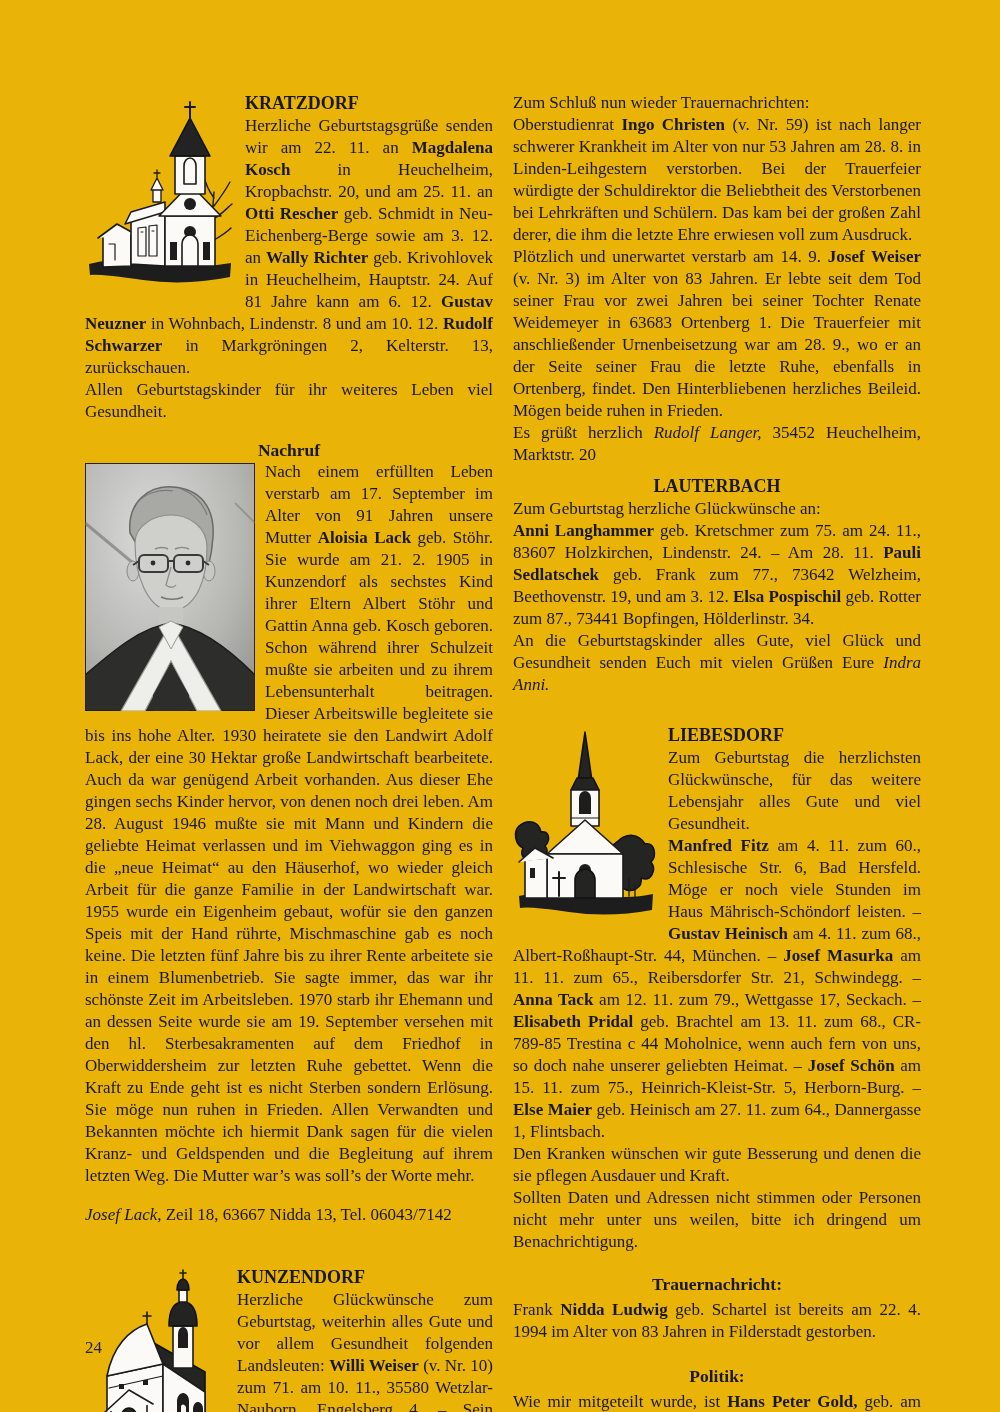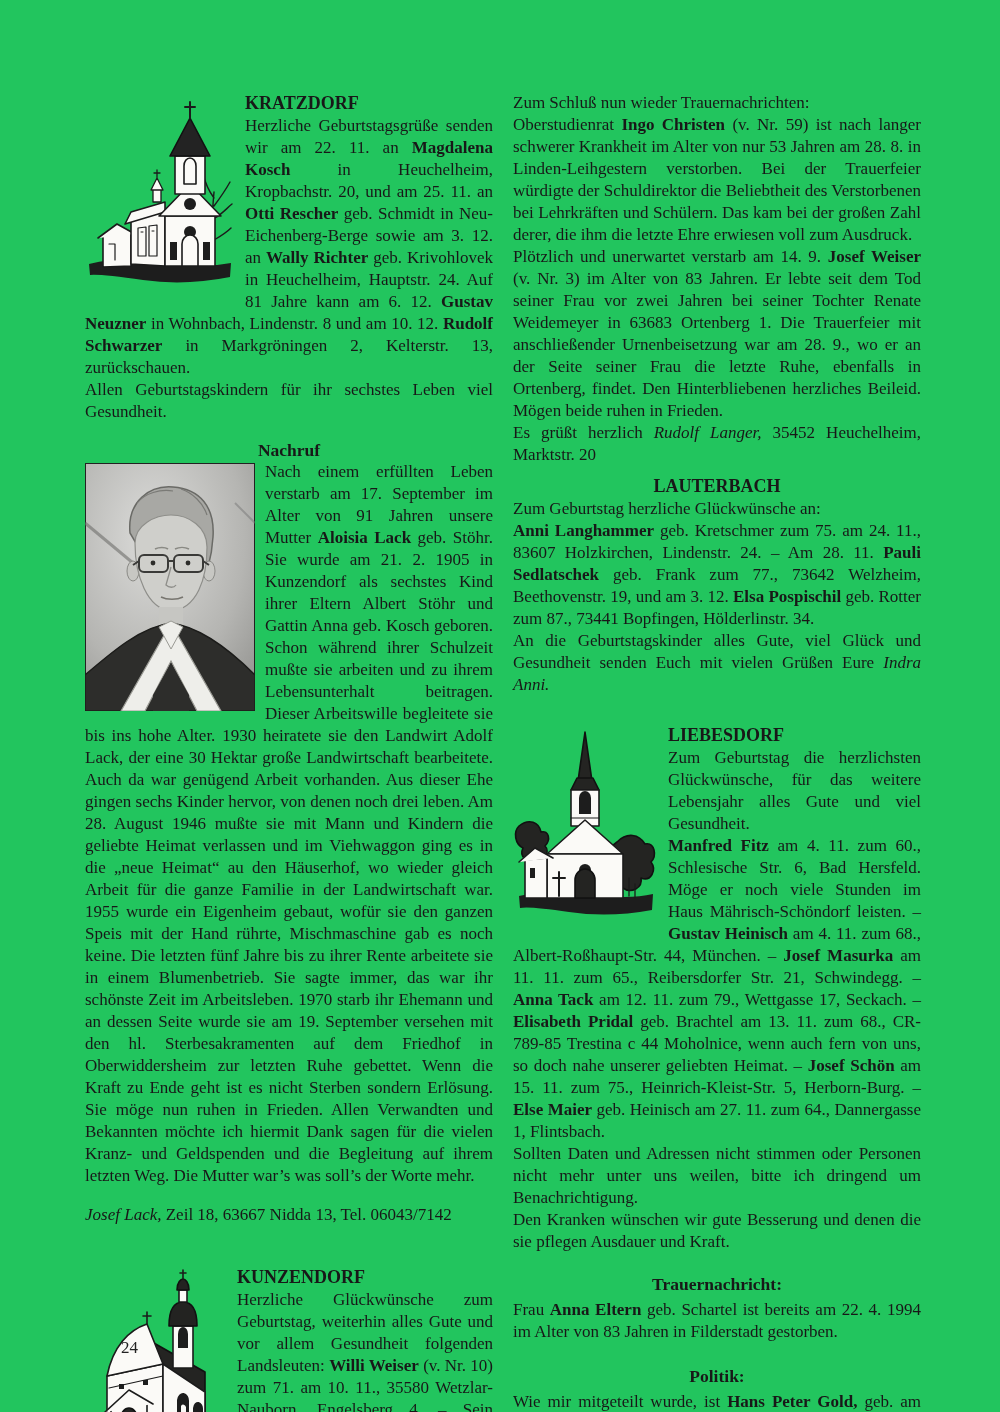--- a/index.html
+++ b/index.html
@@ -2,21 +2,21 @@
 <html lang="de"><head>
 <meta charset="utf-8">
 <style>
   html,body{margin:0;padding:0;}
   body{
     width:1000px;height:1412px;
     background:#fbfaf7;
     font-family:"Liberation Serif","DejaVu Serif",serif;
     color:#181818;
   }
-  .page{position:relative;width:1000px;height:1412px;overflow:hidden;background:#22c55e;}
+  .page{position:relative;width:1000px;height:1412px;overflow:hidden;background:#eab308;}
   .col{
     position:absolute;top:92px;width:408px;
     font-size:17px;line-height:22px;text-align:justify;
   }
   .col-left{left:85px;}
   .col-right{left:513px;}
   p{margin:0;padding:0;}
   .b{font-weight:bold;}
   .i{font-style:italic;}
   .h-place{font-weight:bold;font-size:18px;line-height:23px;margin:0;text-align:left;}
@@ -27,21 +27,21 @@
   .sec-nachruf{margin-top:16px;}
   .sec-kunzendorf{margin-top:40px;}
   .sec-lauterbach{margin-top:9px;}
   .sec-liebesdorf{margin-top:28px;}
   .sec-trauernachricht{margin-top:20px;}
   .sec-politik{margin-top:22px;}
   .sig{margin-top:17px;}
   .mt4{margin-top:4px;}
   .page-number{
     position:absolute;left:85px;top:1338px;
-    font-size:17px;color:#222;margin-left:36px;
+    font-size:17px;color:#222;
   }
   svg{display:block;}
 </style>
 </head>
 <body>
 
 <div class="page">
 
   <div class="col col-left">
 
@@ -75,21 +75,21 @@
             <circle cx="105" cy="138" r="6" fill="#1d1d1d" stroke="none"></circle>
             <path d="M97,150 A8,9 0 0 1 113,150 L113,172 L97,172 Z" fill="#fbfaf7"></path>
             <path d="M85,148 L92,148 L92,166 L85,166 Z M118,148 L125,148 L125,166 L118,166 Z" fill="#1d1d1d" stroke="none"></path>
 
             <path d="M68,108 L76,108 L76,96 L68,96 Z M66,96 L78,96 L72,84 Z M72,84 L72,76 M69,79 L75,79" stroke-width="1.3" fill="#fbfaf7"></path>
           </g>
         </svg>
       </figure>
       <h2 class="h-place">KRATZDORF</h2>
       <p><span>Herzliche Geburtstagsgrüße senden wir am 22. 11. an </span><span class="b">Magdalena Kosch</span><span> in Heuchelheim, Kropbachstr. 20, und am 25. 11. an </span><span class="b">Otti Rescher</span><span> geb. Schmidt in Neu-Eichenberg-Berge sowie am 3. 12. an </span><span class="b">Wally Richter</span><span> geb. Krivohlovek in Heuchelheim, Hauptstr. 24. Auf 81 Jahre kann am 6. 12. </span><span class="b">Gustav Neuzner</span><span> in Wohnbach, Lindenstr. 8 und am 10. 12. </span><span class="b">Rudolf Schwarzer</span><span> in Markgröningen 2, Kelterstr. 13, zurückschauen.</span></p>
-      <p><span>Allen Geburtstagskindern für ihr sechstes Leben viel Gesundheit.</span></p>
+      <p><span>Allen Geburtstagskinder für ihr weiteres Leben viel Gesundheit.</span></p>
     </section>
 
     <section class="sec-nachruf">
       <h2 class="h-sub">Nachruf</h2>
       <figure class="float-img">
         <svg width="170" height="248" viewBox="0 0 170 248" xmlns="http://www.w3.org/2000/svg">
           <defs>
             <radialGradient id="pbg" cx="40%" cy="30%" r="90%">
               <stop offset="0%" stop-color="#dcdcda"></stop>
               <stop offset="60%" stop-color="#b5b5b2"></stop>
@@ -217,27 +217,27 @@
             <path d="M6,136 L22,122 L40,132" fill="#fbfaf7"></path>
             <path d="M17,142 L22,142 L22,152 L17,152 Z" fill="#1d1d1d" stroke="none"></path>
 
             <path d="M46,146 L46,170 M40,152 L52,152" stroke-width="2"></path>
           </g>
         </svg>
       </figure>
       <h2 class="h-place">LIEBESDORF</h2>
       <p><span>Zum Geburtstag die herzlichsten Glückwünsche, für das weitere Lebensjahr alles Gute und viel Gesundheit.</span></p>
       <p><span class="b">Manfred Fitz</span><span> am 4. 11. zum 60., Schlesische Str. 6, Bad Hersfeld. Möge er noch viele Stunden im Haus Mährisch-Schöndorf leisten. – </span><span class="b">Gustav Heinisch</span><span> am 4. 11. zum 68., Albert-Roßhaupt-Str. 44, München. – </span><span class="b">Josef Masurka</span><span> am 11. 11. zum 65., Reibersdorfer Str. 21, Schwindegg. – </span><span class="b">Anna Tack</span><span> am 12. 11. zum 79., Wettgasse 17, Seckach. – </span><span class="b">Elisabeth Pridal</span><span> geb. Brachtel am 13. 11. zum 68., CR-789-85 Trestina c 44 Moholnice, wenn auch fern von uns, so doch nahe unserer geliebten Heimat. – </span><span class="b">Josef Schön</span><span> am 15. 11. zum 75., Heinrich-Kleist-Str. 5, Herborn-Burg. – </span><span class="b">Else Maier</span><span> geb. Heinisch am 27. 11. zum 64., Dannergasse 1, Flintsbach.</span></p>
+      <p><span>Den Kranken wünschen wir gute Besserung und denen die sie pflegen Ausdauer und Kraft.</span></p>
       <p><span>Sollten Daten und Adressen nicht stimmen oder Personen nicht mehr unter uns weilen, bitte ich dringend um Benachrichtigung.</span></p>
-      <p><span>Den Kranken wünschen wir gute Besserung und denen die sie pflegen Ausdauer und Kraft.</span></p>
     </section>
 
     <section class="sec-trauernachricht">
       <h2 class="h-sub"><span class="b">Trauernachricht</span><span>:</span></h2>
-      <p class="mt4"><span>Frau </span><span class="b">Anna Eltern</span><span> geb. Schartel ist bereits am 22. 4. 1994 im Alter von 83 Jahren in Filderstadt gestorben.</span></p>
+      <p class="mt4"><span>Frank </span><span class="b">Nidda Ludwig</span><span> geb. Schartel ist bereits am 22. 4. 1994 im Alter von 83 Jahren in Filderstadt gestorben.</span></p>
     </section>
 
     <section class="sec-politik">
       <h2 class="h-sub"><span class="b">Politik:</span></h2>
       <p class="mt4"><span>Wie mir mitgeteilt wurde, ist </span><span class="b">Hans Peter Gold,</span><span> geb. am 19. 10. 1944 in Liebesdorf, Sohn des Hermann und Adolfine Gold geb. Sladek, seit dem 1. Mai 1966 in Brannenburg Bürgermeister.</span></p>
     </section>
 
   </div>
 
   <div class="page-number">24</div>

